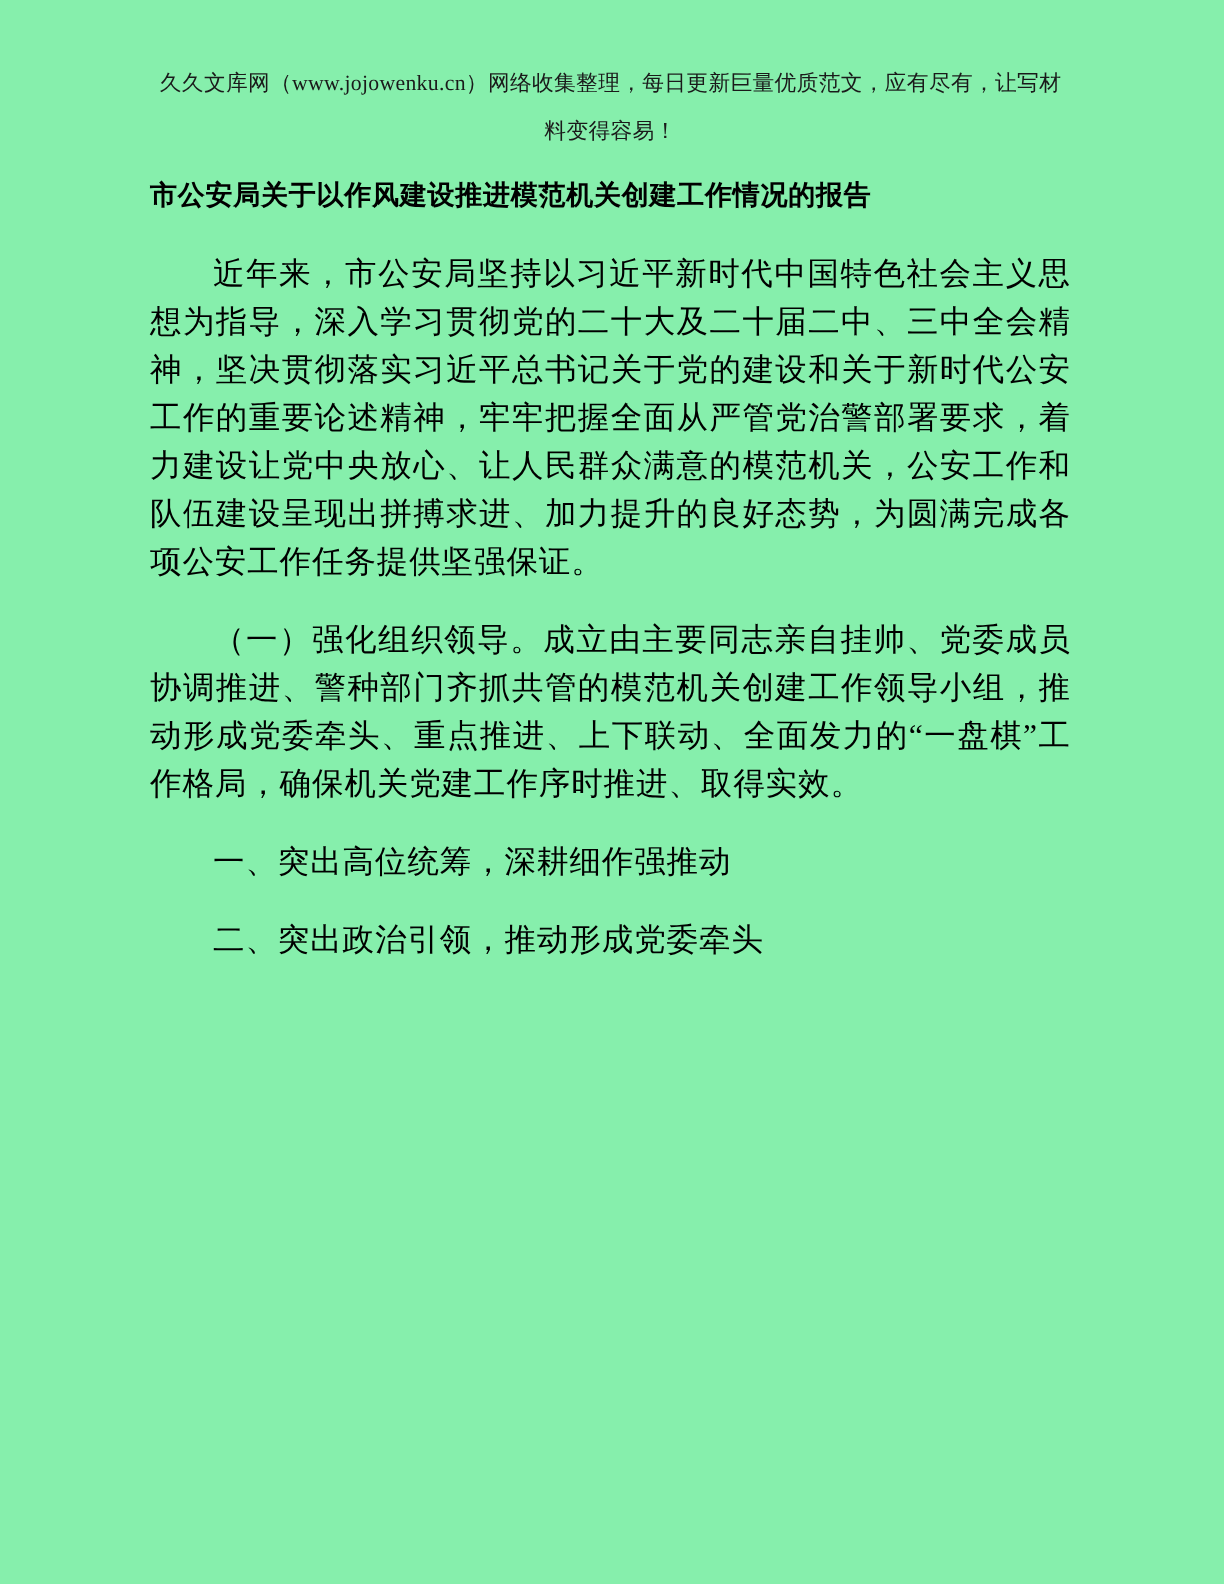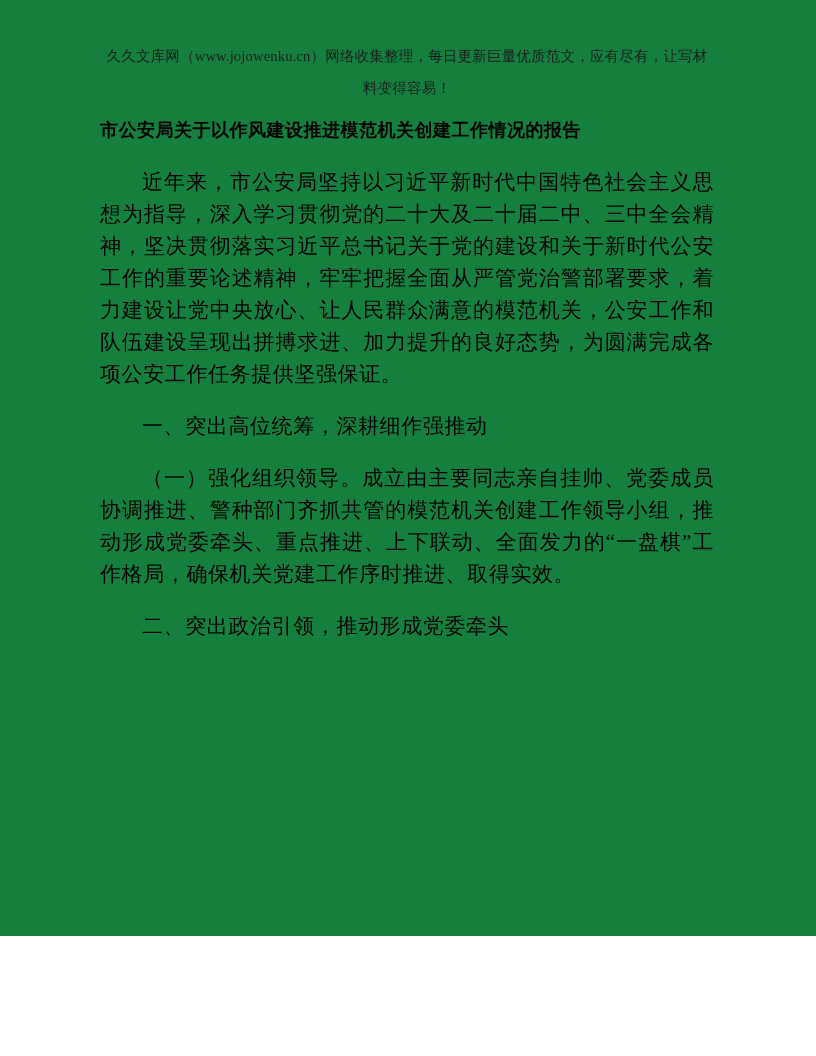--- a/index.html
+++ b/index.html
@@ -3,24 +3,24 @@
 <meta charset="utf-8">
 <style>
   html, body {
     margin: 0;
     padding: 0;
     background: #ffffff;
   }
   .page {
     position: relative;
     width: 816px;
-    height: 936px;
+    height: 1056px;
     box-sizing: border-box;
     padding: 40px 102px 0 100px;
-    background: #15803d;
+    background: #86efac;
     color: #000000;
     font-family: "Liberation Serif", "DejaVu Serif", serif;
     overflow: hidden;
   }
   .disclaimer {
     font-size: 14.5px;
     line-height: 32px;
     text-align: center;
     letter-spacing: 0.2px;
     color: #1a1a1a;
@@ -51,21 +51,21 @@
 </head>
 <body>
 
 <div class="page">
   <div class="disclaimer">久久文库网（www.jojowenku.cn）网络收集整理，每日更新巨量优质范文，应有尽有，让写材料变得容易！</div>
 
   <h1 class="doc-title">市公安局关于以作风建设推进模范机关创建工作情况的报告</h1>
 
   <p class="block">近年来，市公安局坚持以习近平新时代中国特色社会主义思想为指导，深入学习贯彻党的二十大及二十届二中、三中全会精神，坚决贯彻落实习近平总书记关于党的建设和关于新时代公安工作的重要论述精神，牢牢把握全面从严管党治警部署要求，着力建设让党中央放心、让人民群众满意的模范机关，公安工作和队伍建设呈现出拼搏求进、加力提升的良好态势，为圆满完成各项公安工作任务提供坚强保证。</p>
 
+  <p class="block">（一）强化组织领导。成立由主要同志亲自挂帅、党委成员协调推进、警种部门齐抓共管的模范机关创建工作领导小组，推动形成党委牵头、重点推进、上下联动、全面发力的“一盘棋”工作格局，确保机关党建工作序时推进、取得实效。</p>
+
   <p class="block heading">一、突出高位统筹，深耕细作强推动</p>
-
-  <p class="block">（一）强化组织领导。成立由主要同志亲自挂帅、党委成员协调推进、警种部门齐抓共管的模范机关创建工作领导小组，推动形成党委牵头、重点推进、上下联动、全面发力的“一盘棋”工作格局，确保机关党建工作序时推进、取得实效。</p>
 
 
 
   <p class="block heading">二、突出政治引领，推动形成党委牵头</p>
 
 </div>
 
 </body></html>

